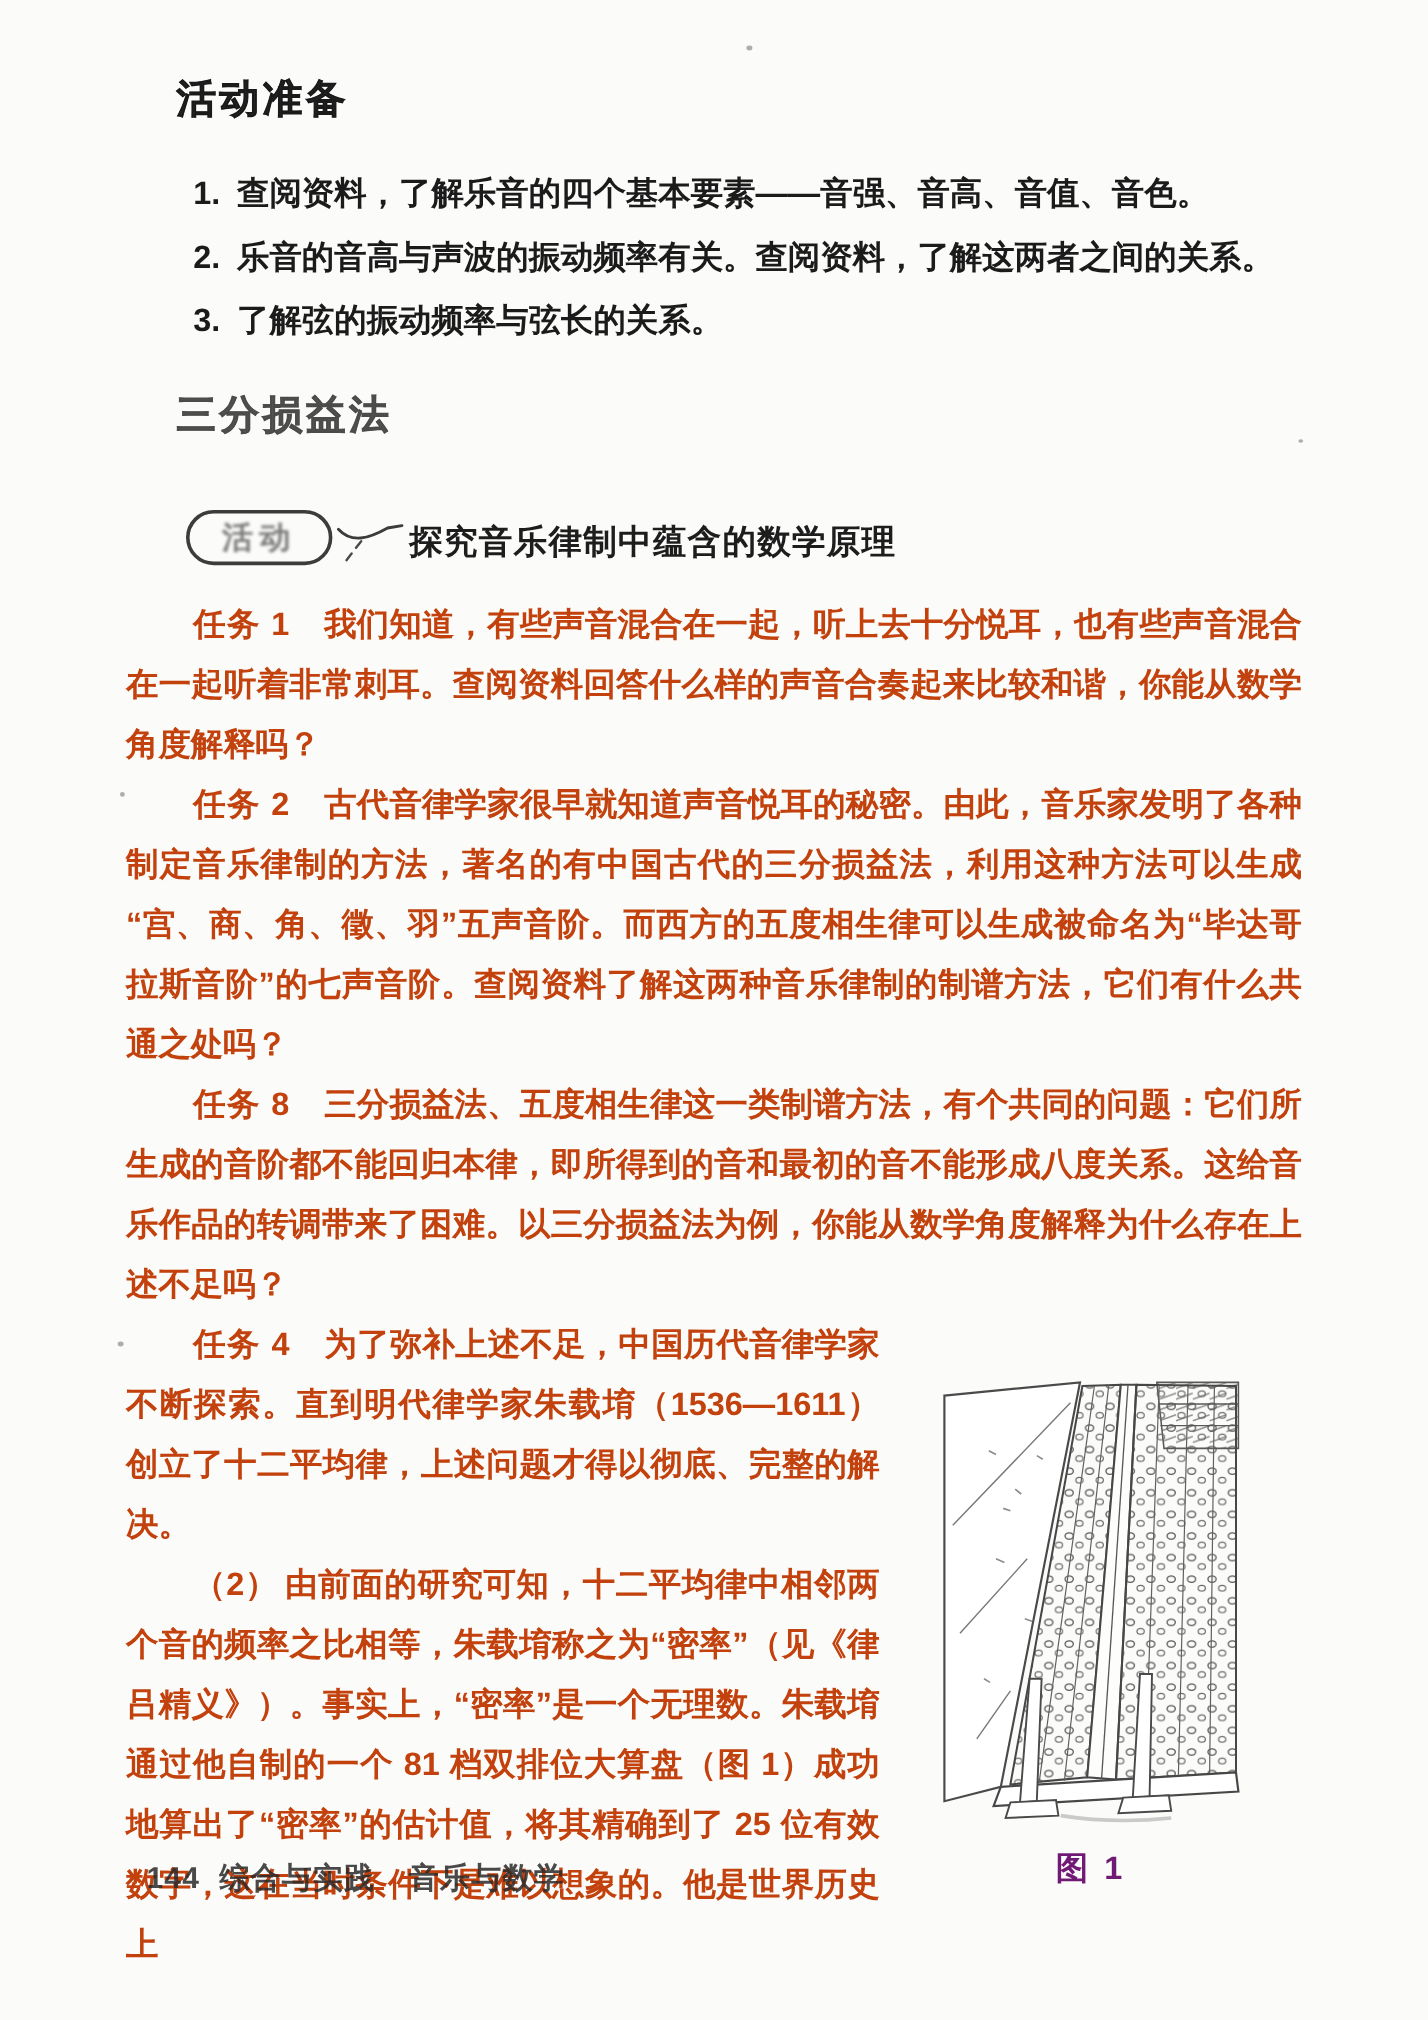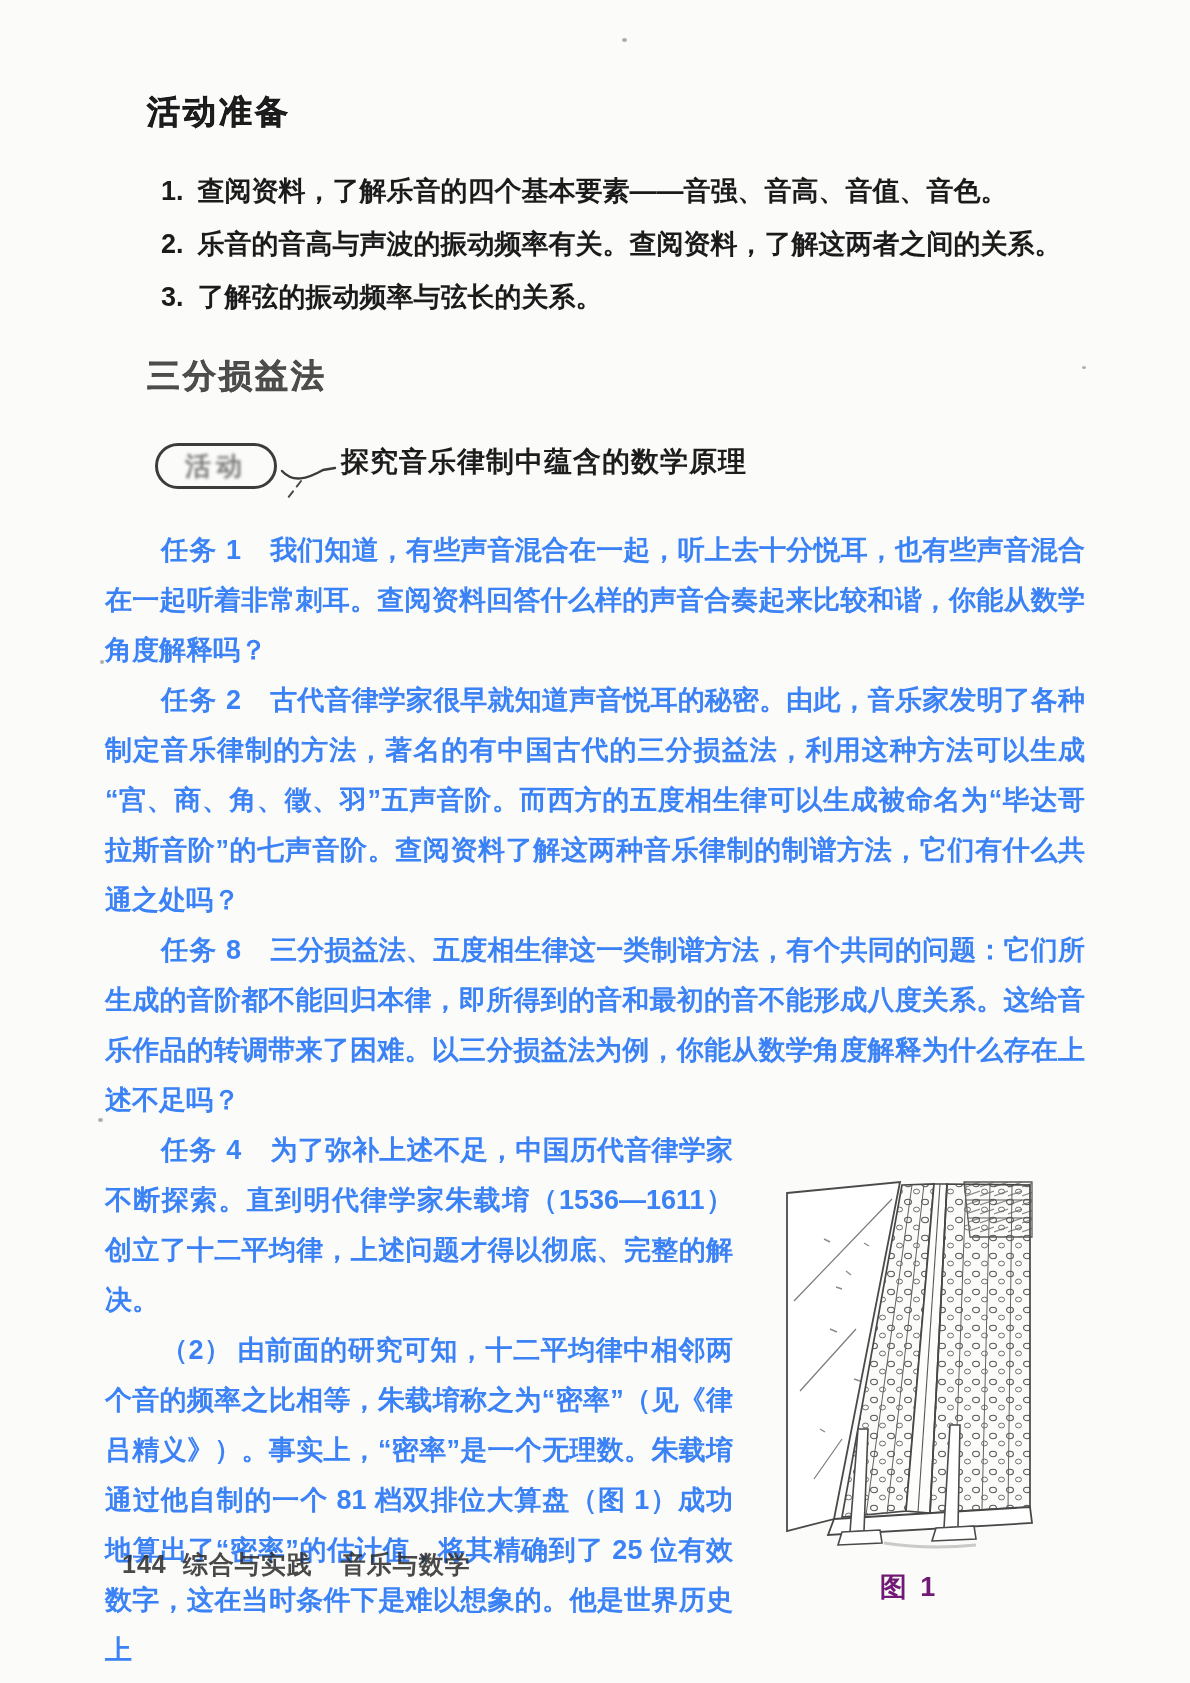--- a/index.html
+++ b/index.html
@@ -4,21 +4,21 @@
 <style>
   html,body{margin:0;padding:0;}
   body{
     width:1190px;height:1683px;overflow:hidden;
     background:#fbfbf9;color:#1b1b1b;
     font-family:"Liberation Sans","DejaVu Sans",sans-serif;
     position:relative;
   }
   .page{
     position:relative;width:1190px;height:1261px;
-    box-sizing:border-box;padding:90px 105px 0 105px;
+    box-sizing:border-box;padding:60px 105px 0 105px;
   }
   
   .sec-heading{
     margin:0 0 0 42px;
     font-size:33px;font-weight:900;letter-spacing:3px;color:#262626;
     -webkit-text-stroke:0.6px #1a1a1a;
   }
   .sec-heading.smudged{
     opacity:.78;filter:blur(.55px);
     margin-top:30px;
@@ -26,40 +26,40 @@
   
   .prep-list{list-style:none;margin:30px 0 0 0;padding:0;}
   .prep-item{
     font-size:27px;font-weight:600;line-height:53px;
     margin-left:56px;white-space:nowrap;
   }
   .prep-item .num{margin-right:14px;font-weight:700;}
   
   .activity-row{
     margin:44px 0 0 50px;
-    display:flex;align-items:flex-start;
+    display:flex;align-items:flex-end;
   }
   .badge{
     box-sizing:border-box;width:122px;height:46px;flex:0 0 auto;
     border:3px solid #3c3c3c;border-radius:23px;
     display:flex;align-items:center;justify-content:center;
     background:#fbfbf9;
   }
   .badge-text{
     font-size:26px;font-weight:800;letter-spacing:5px;color:#222;
     filter:blur(1.4px);opacity:.6;
   }
   .swash{flex:0 0 auto;margin:6px 4px 0 2px;}
   .activity-title{
     font-size:28px;font-weight:800;letter-spacing:1px;color:#1d1d1d;
   }
   
   .para{
     margin:0;font-size:27px;font-weight:600;line-height:50px;
-    text-align:justify;text-indent:56px;color:#3b82f6;
+    text-align:justify;text-indent:56px;color:#c2410c;
   }
   .para.first{margin-top:24px;}
   .task-label{font-weight:800;margin-right:28px;letter-spacing:1px;}
   .sub-num{font-weight:700;margin-right:6px;}
   
   .task4-flow{overflow:visible;}
   .fig{
     float:right;width:352px;margin:54px 0 4px 0;
     text-align:center;
   }

